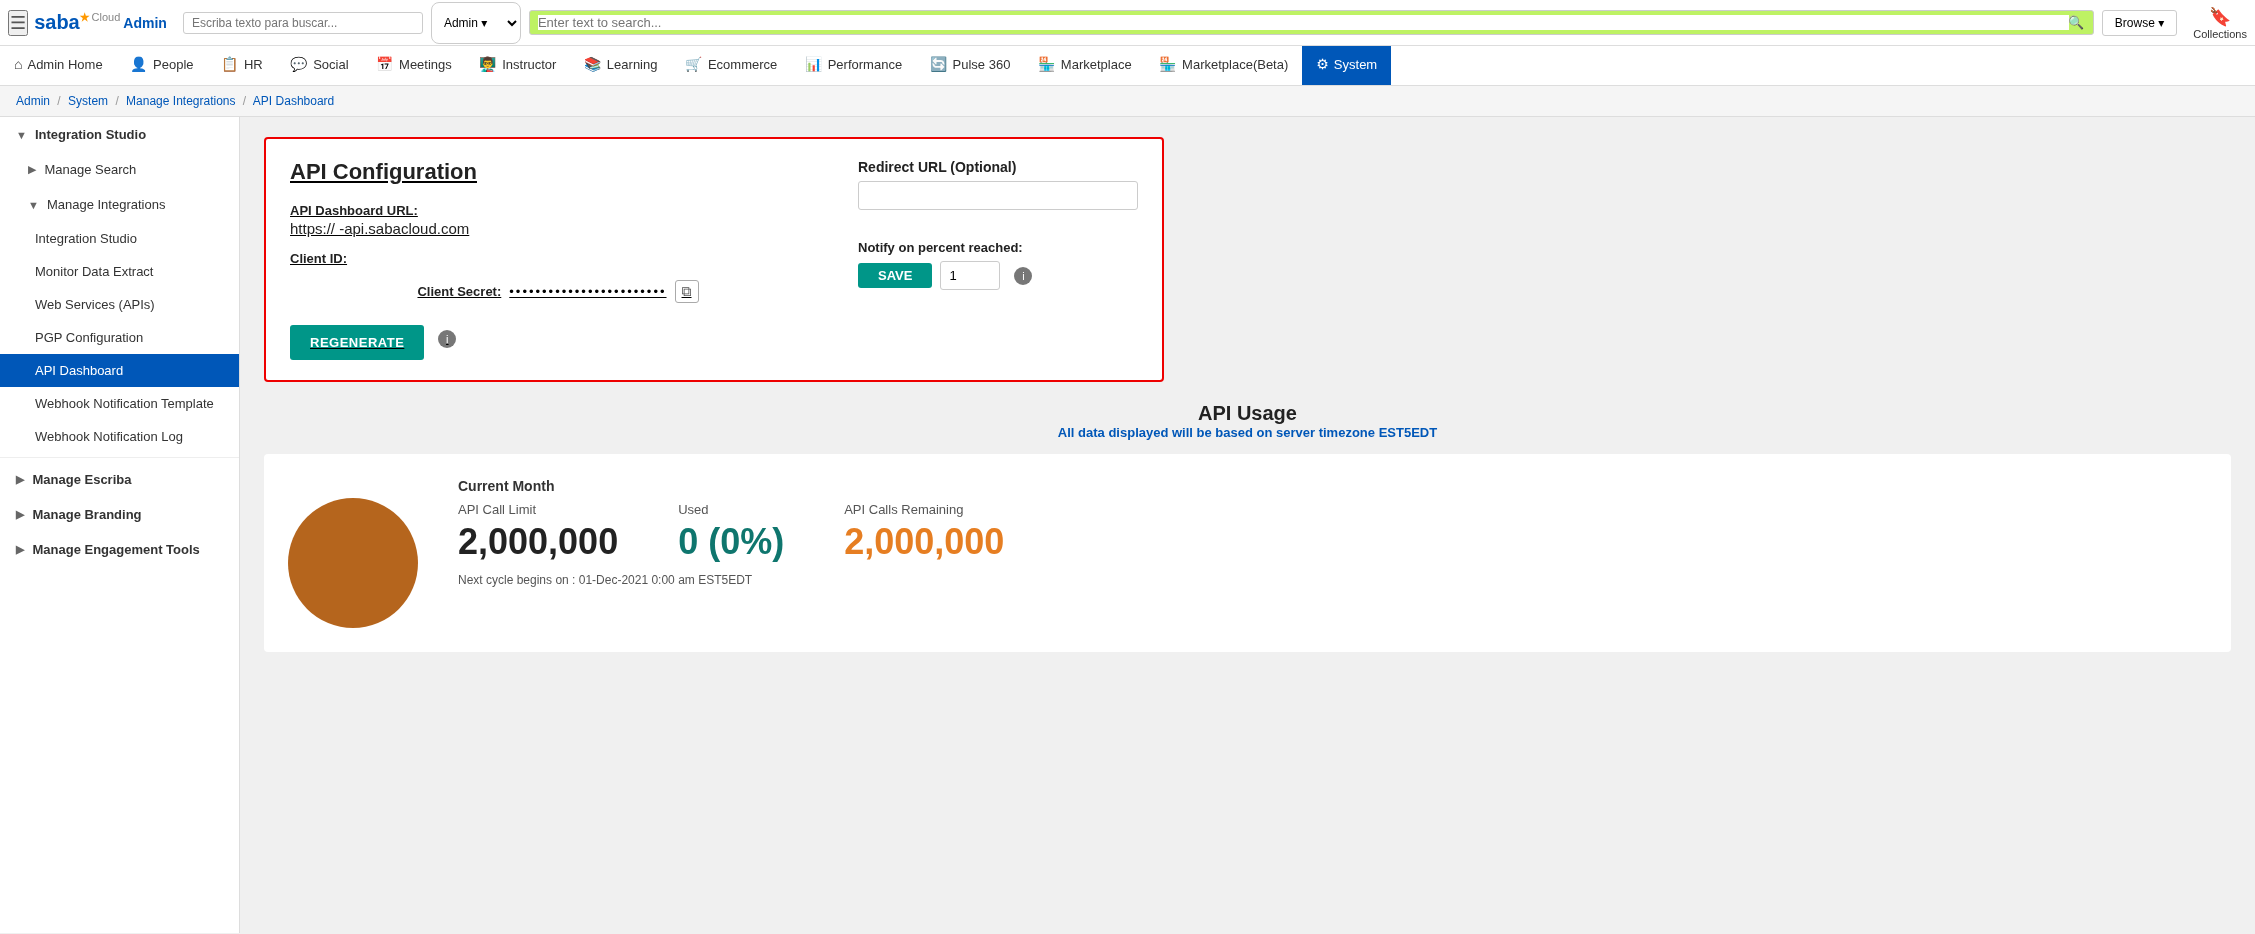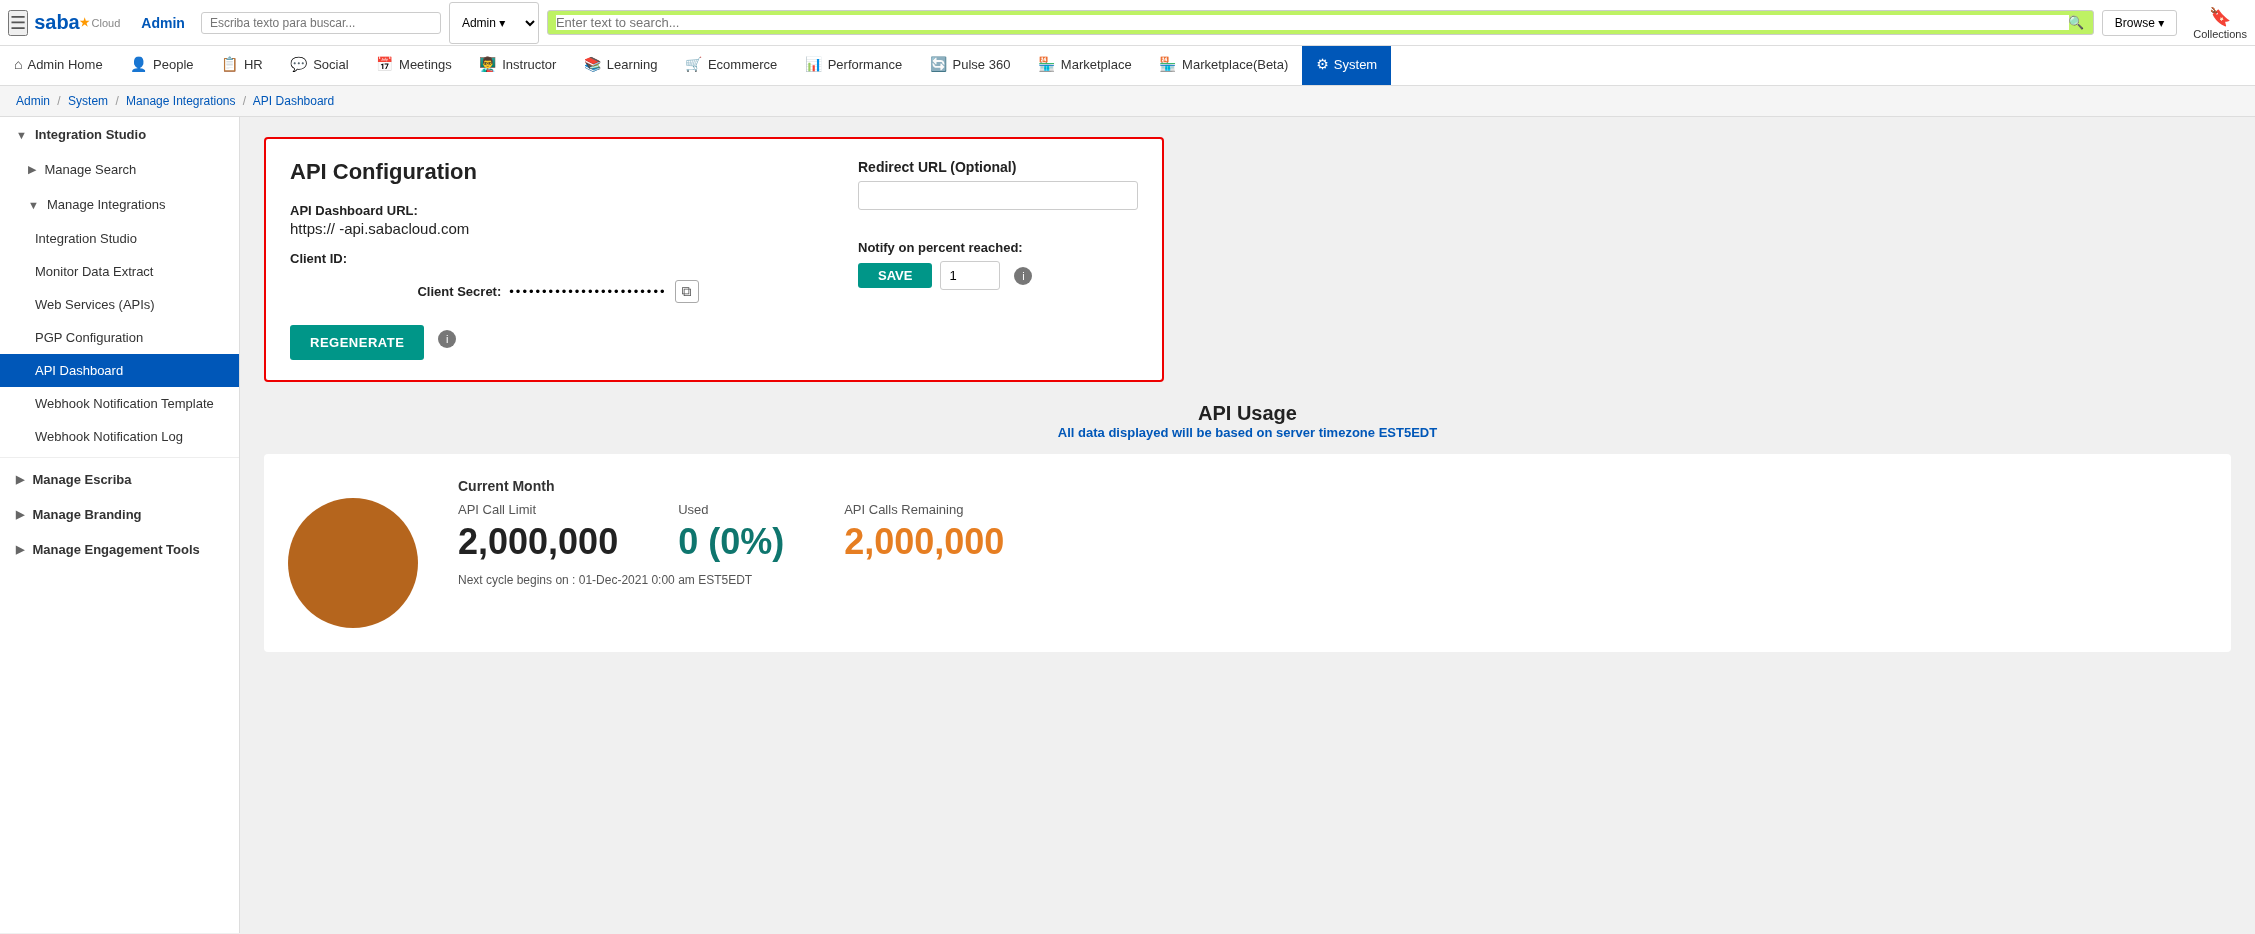--- a/index.html
+++ b/index.html
@@ -17,22 +17,22 @@
       z-index: 100;
     }
     .hamburger-btn {
       font-size: 18px;
       cursor: pointer;
       margin-right: 6px;
       color: #555;
     }
     .logo-area {
       display: flex;
-      align-items: center;
-      margin-right: 21px;
+      align-items: flex-start;
+      margin-right: 3px;
     }
     .logo-text {
       font-size: 20px;
       font-weight: bold;
       color: #0057b8;
     }
     .logo-cloud {
       font-size: 11px;
       color: #888;
       margin-left: 2px;
@@ -55,21 +55,21 @@
     }
     .search-box-top input {
       border: none;
       outline: none;
       font-size: 12px;
       width: 200px;
       color: #999;
     }
     .admin-select {
       border: 1px solid #ccc;
-      border-radius: 3px;
+      border-radius: 8px;
       padding: 12px 8px;
       font-size: 12px;
       margin-right: 8px;
       background: #fff;
       min-width: 90px;
     }
     .nav-search-main {
       display: flex;
       align-items: center;
       flex: 1;
@@ -197,21 +197,21 @@
     .api-config-card {
       background: #fff;
       border: 2px solid #e00;
       border-radius: 4px;
       padding: 20px 24px;
       margin-bottom: 20px;
       display: flex;
       gap: 32px;
       max-width: 900px;
     }
-    .api-config-left { flex: 1; }
+    .api-config-left { flex: 1; text-decoration: underline; }
     .api-config-title {
       font-size: 22px;
       font-weight: bold;
       color: #222;
       margin-bottom: 18px;
     }
     .api-field { margin-bottom: 14px; }
     .api-field-label {
       font-weight: bold;
       color: #222;

